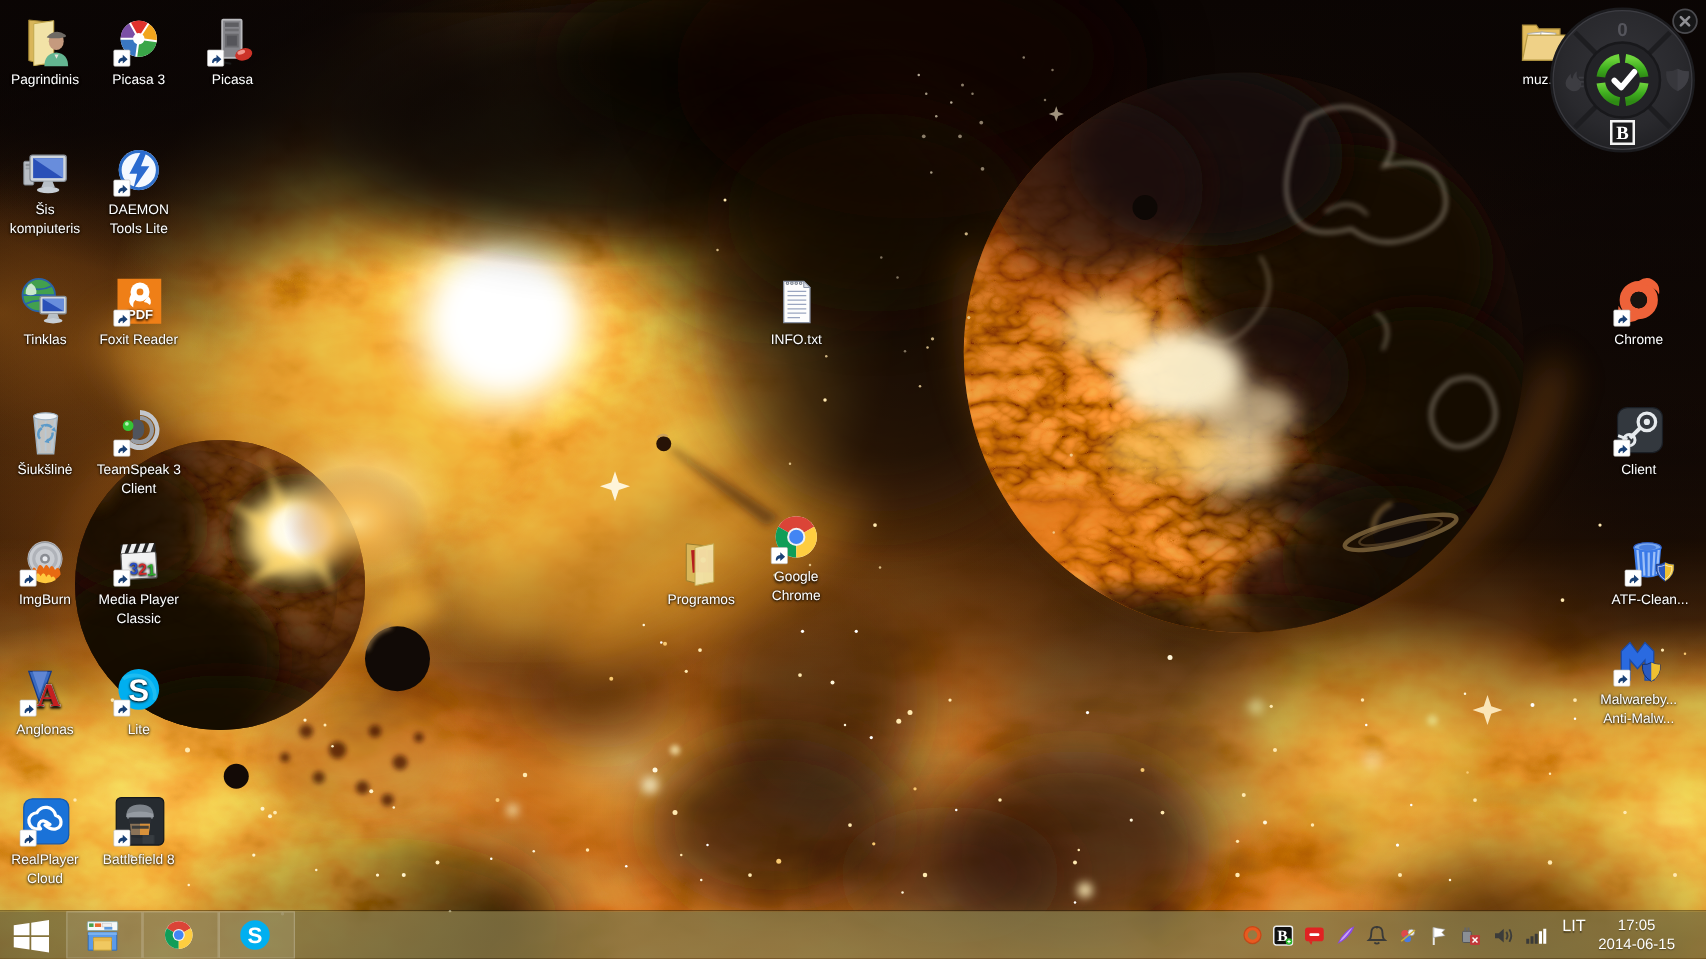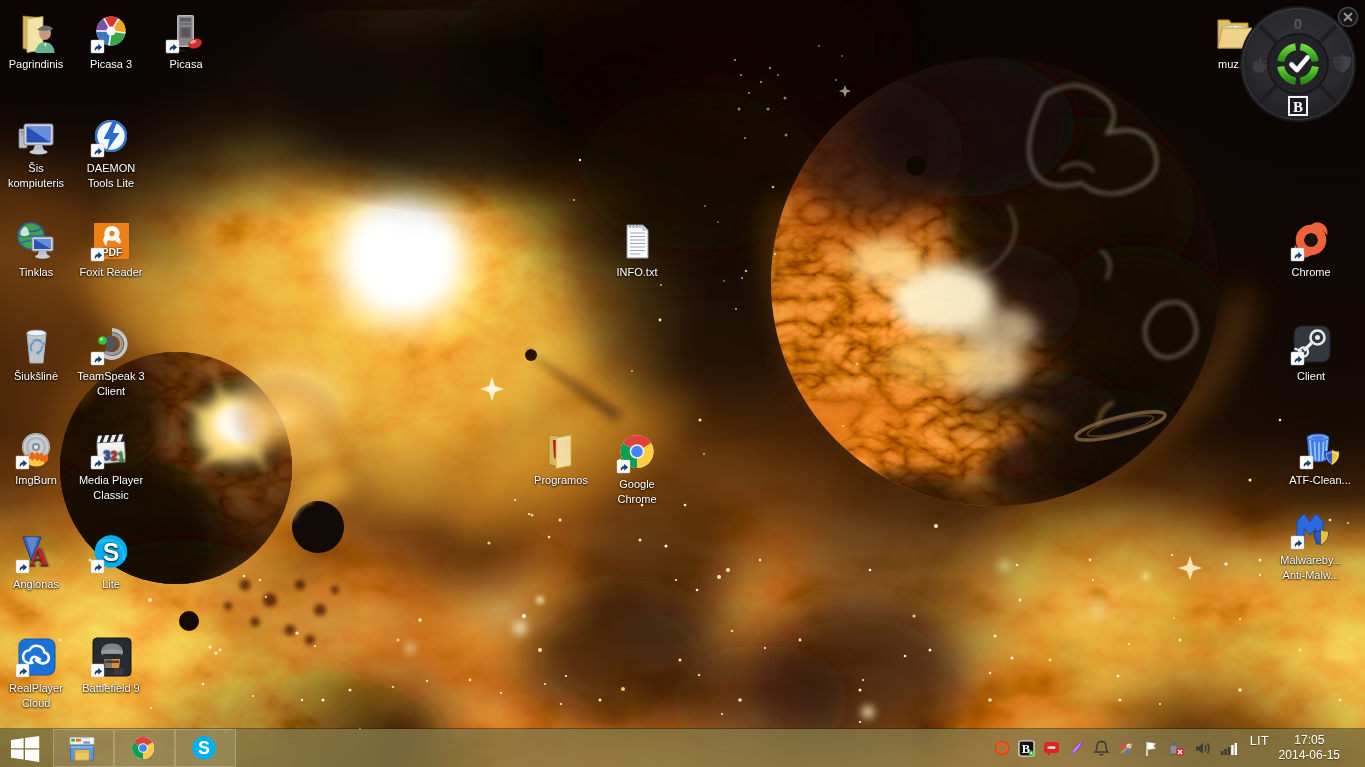--- a/index.html
+++ b/index.html
@@ -705,21 +705,21 @@
         <path d="M14 23 l16 0 -1 9 -14 0z" fill="#8a7358"></path>
         <path d="M22 23 l8 0 -1 9 -7 0z" fill="#d8913a"></path>
         <path d="M15.5 24.5 h13.5 v2.5 h-13.5z" fill="#2e3236" opacity=".85"></path>
         <path d="M10 32 q11 5 24 0 l0 7 -24 0z" fill="#2c3136"></path>
         <path d="M24 32 l9 0 0 7 -9 0z" fill="#3c4146" opacity=".7"></path>
         <g transform="translate(1,28)">
           <rect x="0" y="0" width="13" height="13" rx="1" fill="#fff" stroke="#bbb" stroke-width=".5"></rect>
           <path d="M3.6 10.2 q0 -4 3.6 -4.2 l0 -2.2 3.9 3.5 -3.9 3.5 0 -2.2 q-2.2 0.2 -2.6 1.9 z" fill="#1a4176"></path>
         </g>
       </svg>
-      <div>Battlefield 9</div>
+      <div>Battlefield 8</div>
     </div>
 <div class="ic" style="left:598px;top:220px">
       <svg class="m" width="42" height="42" viewBox="0 0 42 42">
         <path d="M11 5 L27 5 L32 10 L32 38 L11 38 z" fill="#fdfdfd" stroke="#8a93a5" stroke-width="1"></path>
         <path d="M27 5 L27 10 L32 10 z" fill="#d8dde5" stroke="#8a93a5" stroke-width=".8"></path>
         <g stroke="#9aa5c0" stroke-width="1">
           <path d="M14 13 h15 M14 16.5 h15 M14 20 h15 M14 23.5 h15 M14 27 h15 M14 30.5 h15 M14 34 h10"></path>
         </g>
         <g fill="none" stroke="#7a828e" stroke-width=".9">
           <circle cx="14" cy="6.5" r="1"></circle>
@@ -736,21 +736,21 @@
         <polygon points="9,7 23,8.5 23,40 9,36.5" fill="none" stroke="#9a7e2e" stroke-width=".8"></polygon>
         <rect x="13.5" y="12" width="5.5" height="18" fill="#b51e1e" transform="rotate(-4 16 21)"></rect>
         <rect x="19.5" y="11.5" width="6" height="18.5" fill="#d22a2a" transform="rotate(-2 22 21)"></rect>
         <circle cx="22.5" cy="20" r="2.2" fill="#f0e8d8" opacity=".85"></circle>
         <rect x="26" y="12" width="5" height="18" fill="#a81818"></rect>
         <polygon points="16,10 31,7 31,37.5 16,40.5" fill="#f2e3a7" opacity=".95"></polygon>
         <polygon points="16,10 31,7 31,37.5 16,40.5" fill="none" stroke="#c3a94e" stroke-width=".8"></polygon>
       </svg>
       <div>Programos</div>
     </div>
-<div class="ic" style="left:598px;top:432px">
+<div class="ic" style="left:598px;top:410px">
       <svg class="m" width="42" height="42" viewBox="0 0 42 42">
         <g transform="translate(21,19.5)">
           <circle r="16.5" fill="#fff"></circle>
           <path d="M0 0 L-14.3 -8.2 A16.5 16.5 0 0 1 14.3 -8.2 z" fill="#db4437"></path>
           <path d="M0 0 L-14.3 -8.2 A16.5 16.5 0 0 0 0 16.5 z" fill="#0f9d58"></path>
           <path d="M0 0 L0 16.5 A16.5 16.5 0 0 0 14.3 -8.2 z" fill="#ffcd40"></path>
           <circle r="7.3" fill="#f1f1f1"></circle>
           <circle r="5.7" fill="#4285f4"></circle>
         </g>
         <g transform="translate(1,28)">

